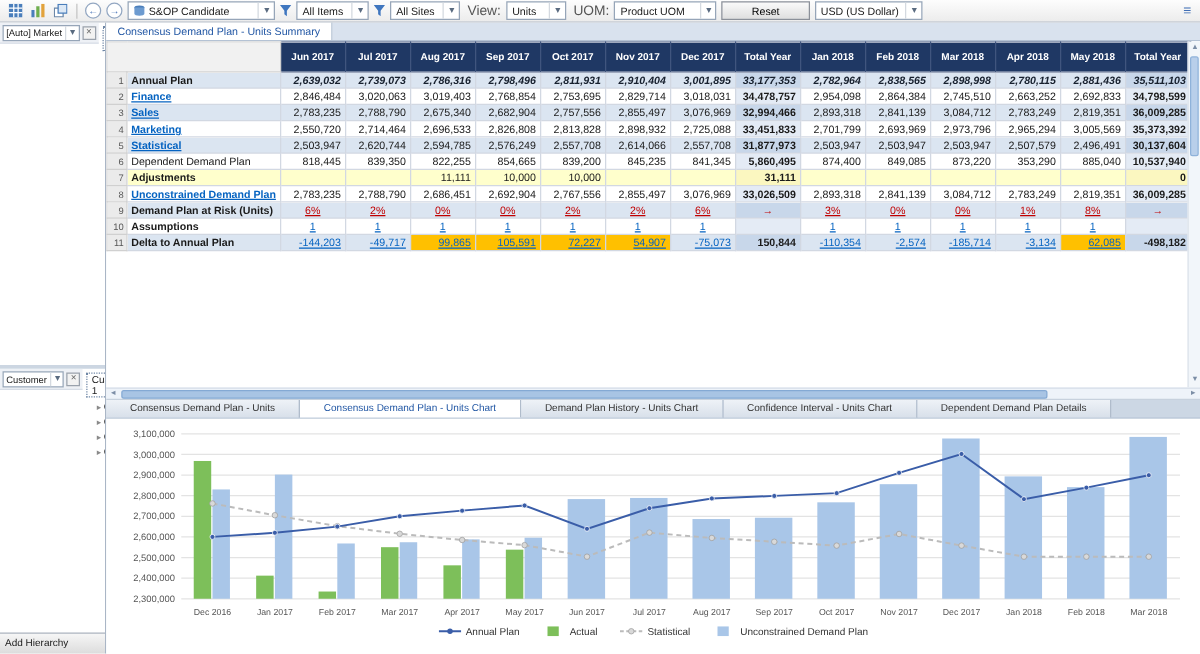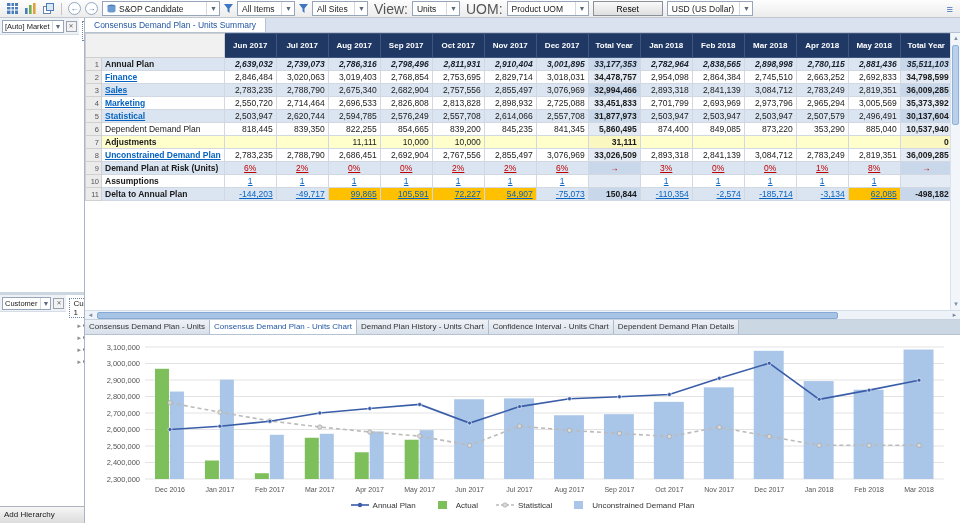--- a/index.html
+++ b/index.html
@@ -5,21 +5,21 @@
   *{box-sizing:border-box;margin:0;padding:0}
   html,body{width:960px;height:523px;overflow:hidden;font-family:"Liberation Sans",sans-serif;background:#fff;font-size:9px;color:#1a1a1a;position:relative}
 
   
   .toolbar{position:absolute;top:0;left:0;right:0;height:18px;background:linear-gradient(#fdfdfd,#ececec);border-bottom:1px solid #c2c8d0;display:flex;align-items:center;gap:4px;padding:0 5px;z-index:9}
   .tb-icon{display:inline-flex;align-items:center;justify-content:center;width:14px;height:14px;cursor:pointer}
   .tb-sep{width:1px;height:12px;background:#c4c4c4;margin:0 2px}
   .nav-btn{width:13px;height:13px;border:1px solid #93a7c2;border-radius:50%;background:#fff;color:#3f6db5;font-size:8px;line-height:11px;text-align:center;cursor:pointer}
   .dd{display:inline-flex;align-items:center;height:15px;border:1px solid #96a5b8;background:#fff;padding:0 2px 0 4px;font-size:8.5px;white-space:nowrap;cursor:pointer}
   .dd .caret{margin-left:5px;padding-left:3px;border-left:1px solid #d4d9e0;color:#5a6b80;font-size:7px;line-height:13px}
-  .tb-label{color:#555;font-size:14px;margin-left:2px}
+  .tb-label{color:#555;font-size:11px;margin-left:2px}
   .reset-btn{height:15px;border:1px solid #8b9099;background:linear-gradient(#fafafa,#dfdfdf);font-size:8.5px;padding:0 23px;cursor:pointer;font-family:"Liberation Sans",sans-serif}
   .spacer{flex:1}
   .menu-icon{color:#3f6db5;font-weight:bold;font-size:11px;cursor:pointer;padding-right:2px}
   .funnel-wrap{display:inline-flex;align-items:center}
 
   
   .sidebar{position:absolute;top:18px;left:0;width:85px;bottom:0;background:#fff;border-right:1px solid #aab6c6;display:flex;flex-direction:column}
   .hpanel{display:flex;flex-direction:row;overflow:hidden}
   .hpanel1{height:277px;border-bottom:3px solid #ccd6e2}
   .hpanel2{flex:1}
@@ -66,21 +66,21 @@
 
   
   .vscroll{position:absolute;top:0;right:0;bottom:0;width:10px;background:#f2f6fa;border-left:1px solid #dbe2ea}
   .varrow{position:absolute;left:0;width:10px;height:11px;color:#7c8ea6;font-size:6px;text-align:center;line-height:11px;cursor:pointer}
   .vthumb{position:absolute;left:1px;top:12px;width:7px;height:80px;background:#b9cfea;border:1px solid #8fb2da;border-radius:2px;cursor:pointer}
   .hscroll{height:10px;background:#eef3f9;border-top:1px solid #d5dde7;border-bottom:1px solid #c7d1dd;position:relative}
   .harrow{position:absolute;top:0;width:11px;height:9px;color:#7c8ea6;font-size:6px;text-align:center;line-height:9px;cursor:pointer}
   .hthumb{position:absolute;top:1px;left:12px;right:14%;height:7px;background:#a8c4e4;border:1px solid #84a9d4;border-radius:2px;cursor:pointer}
 
   .bottom-tabstrip{height:15px;background:#ccd7e4;border-bottom:1px solid #b4c2d4;display:flex;align-items:stretch}
-  .btab{font-size:8px;line-height:14px;padding:0 4px;border-right:1px solid #b0bccb;background:linear-gradient(#eef2f7,#d8e0ea);color:#333;cursor:pointer;white-space:nowrap}
+  .btab{font-size:8px;line-height:14px;padding:0 19px;border-right:1px solid #b0bccb;background:linear-gradient(#eef2f7,#d8e0ea);color:#333;cursor:pointer;white-space:nowrap}
   .btab.active{background:#fff;color:#2257a4}
 
   .chart-pane{flex:1;background:#fff;position:relative;overflow:hidden}
   #chart-svg-host{width:100%;height:158px;margin-top:4px}
   .legend{display:flex;justify-content:center;align-items:center;gap:18px;font-size:8px;color:#333;height:16px}
   .lg-item{display:inline-flex;align-items:center;gap:4px;cursor:pointer}
 </style>
 </head>
 <body>
 

